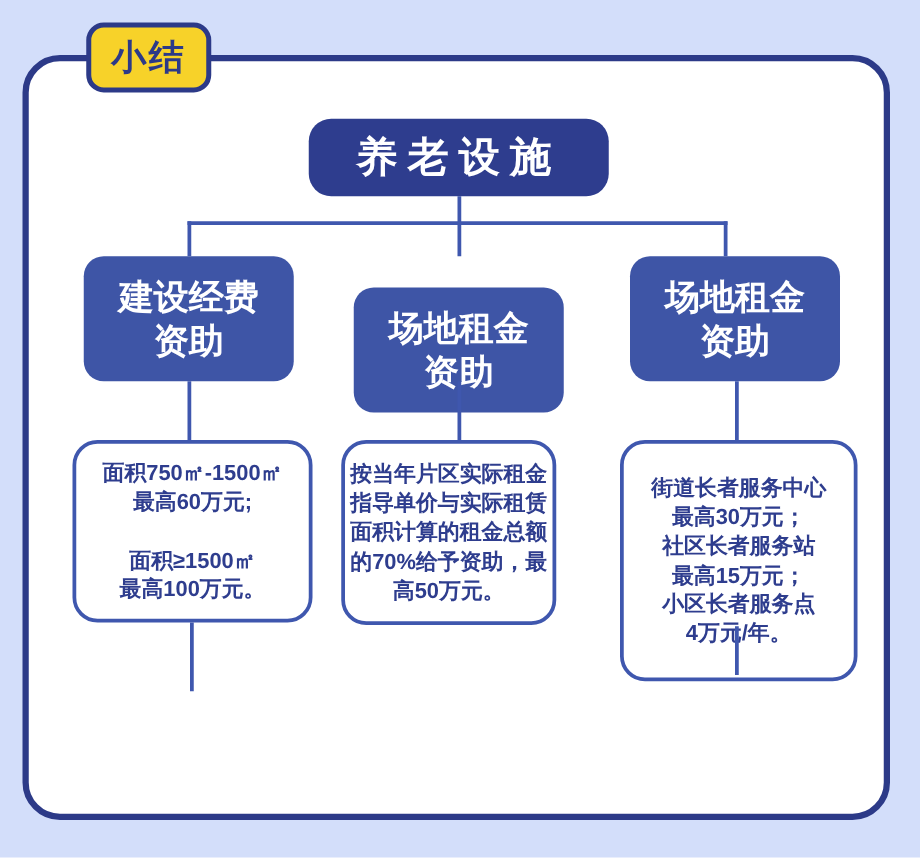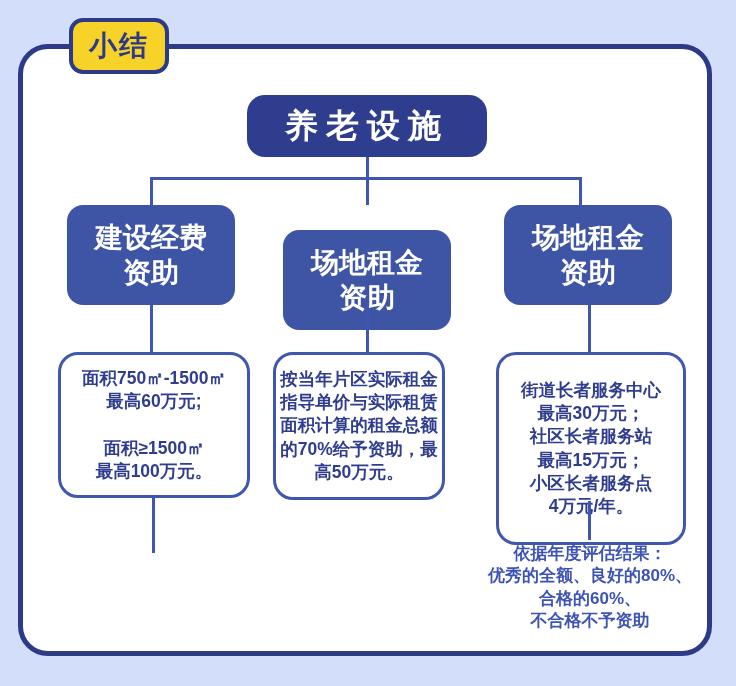--- a/index.html
+++ b/index.html
@@ -113,18 +113,14 @@
   <div class="detail d3">街道长者服务中心
 最高30万元；
 社区长者服务站
 最高15万元；
 小区长者服务点
 4万元/年。</div>
 
   <div class="line" style="left:151.5px;top:498px;width:3px;height:55px;"></div>
   <div class="line" style="left:587.5px;top:501px;width:3px;height:39px;"></div>
 
-  <div class="note n3">依据年度评估结果：
-优秀的全额、良好的80%、
-合格的60%、
-不合格不予资助</div>
 
 </div>
 
 </body></html>

